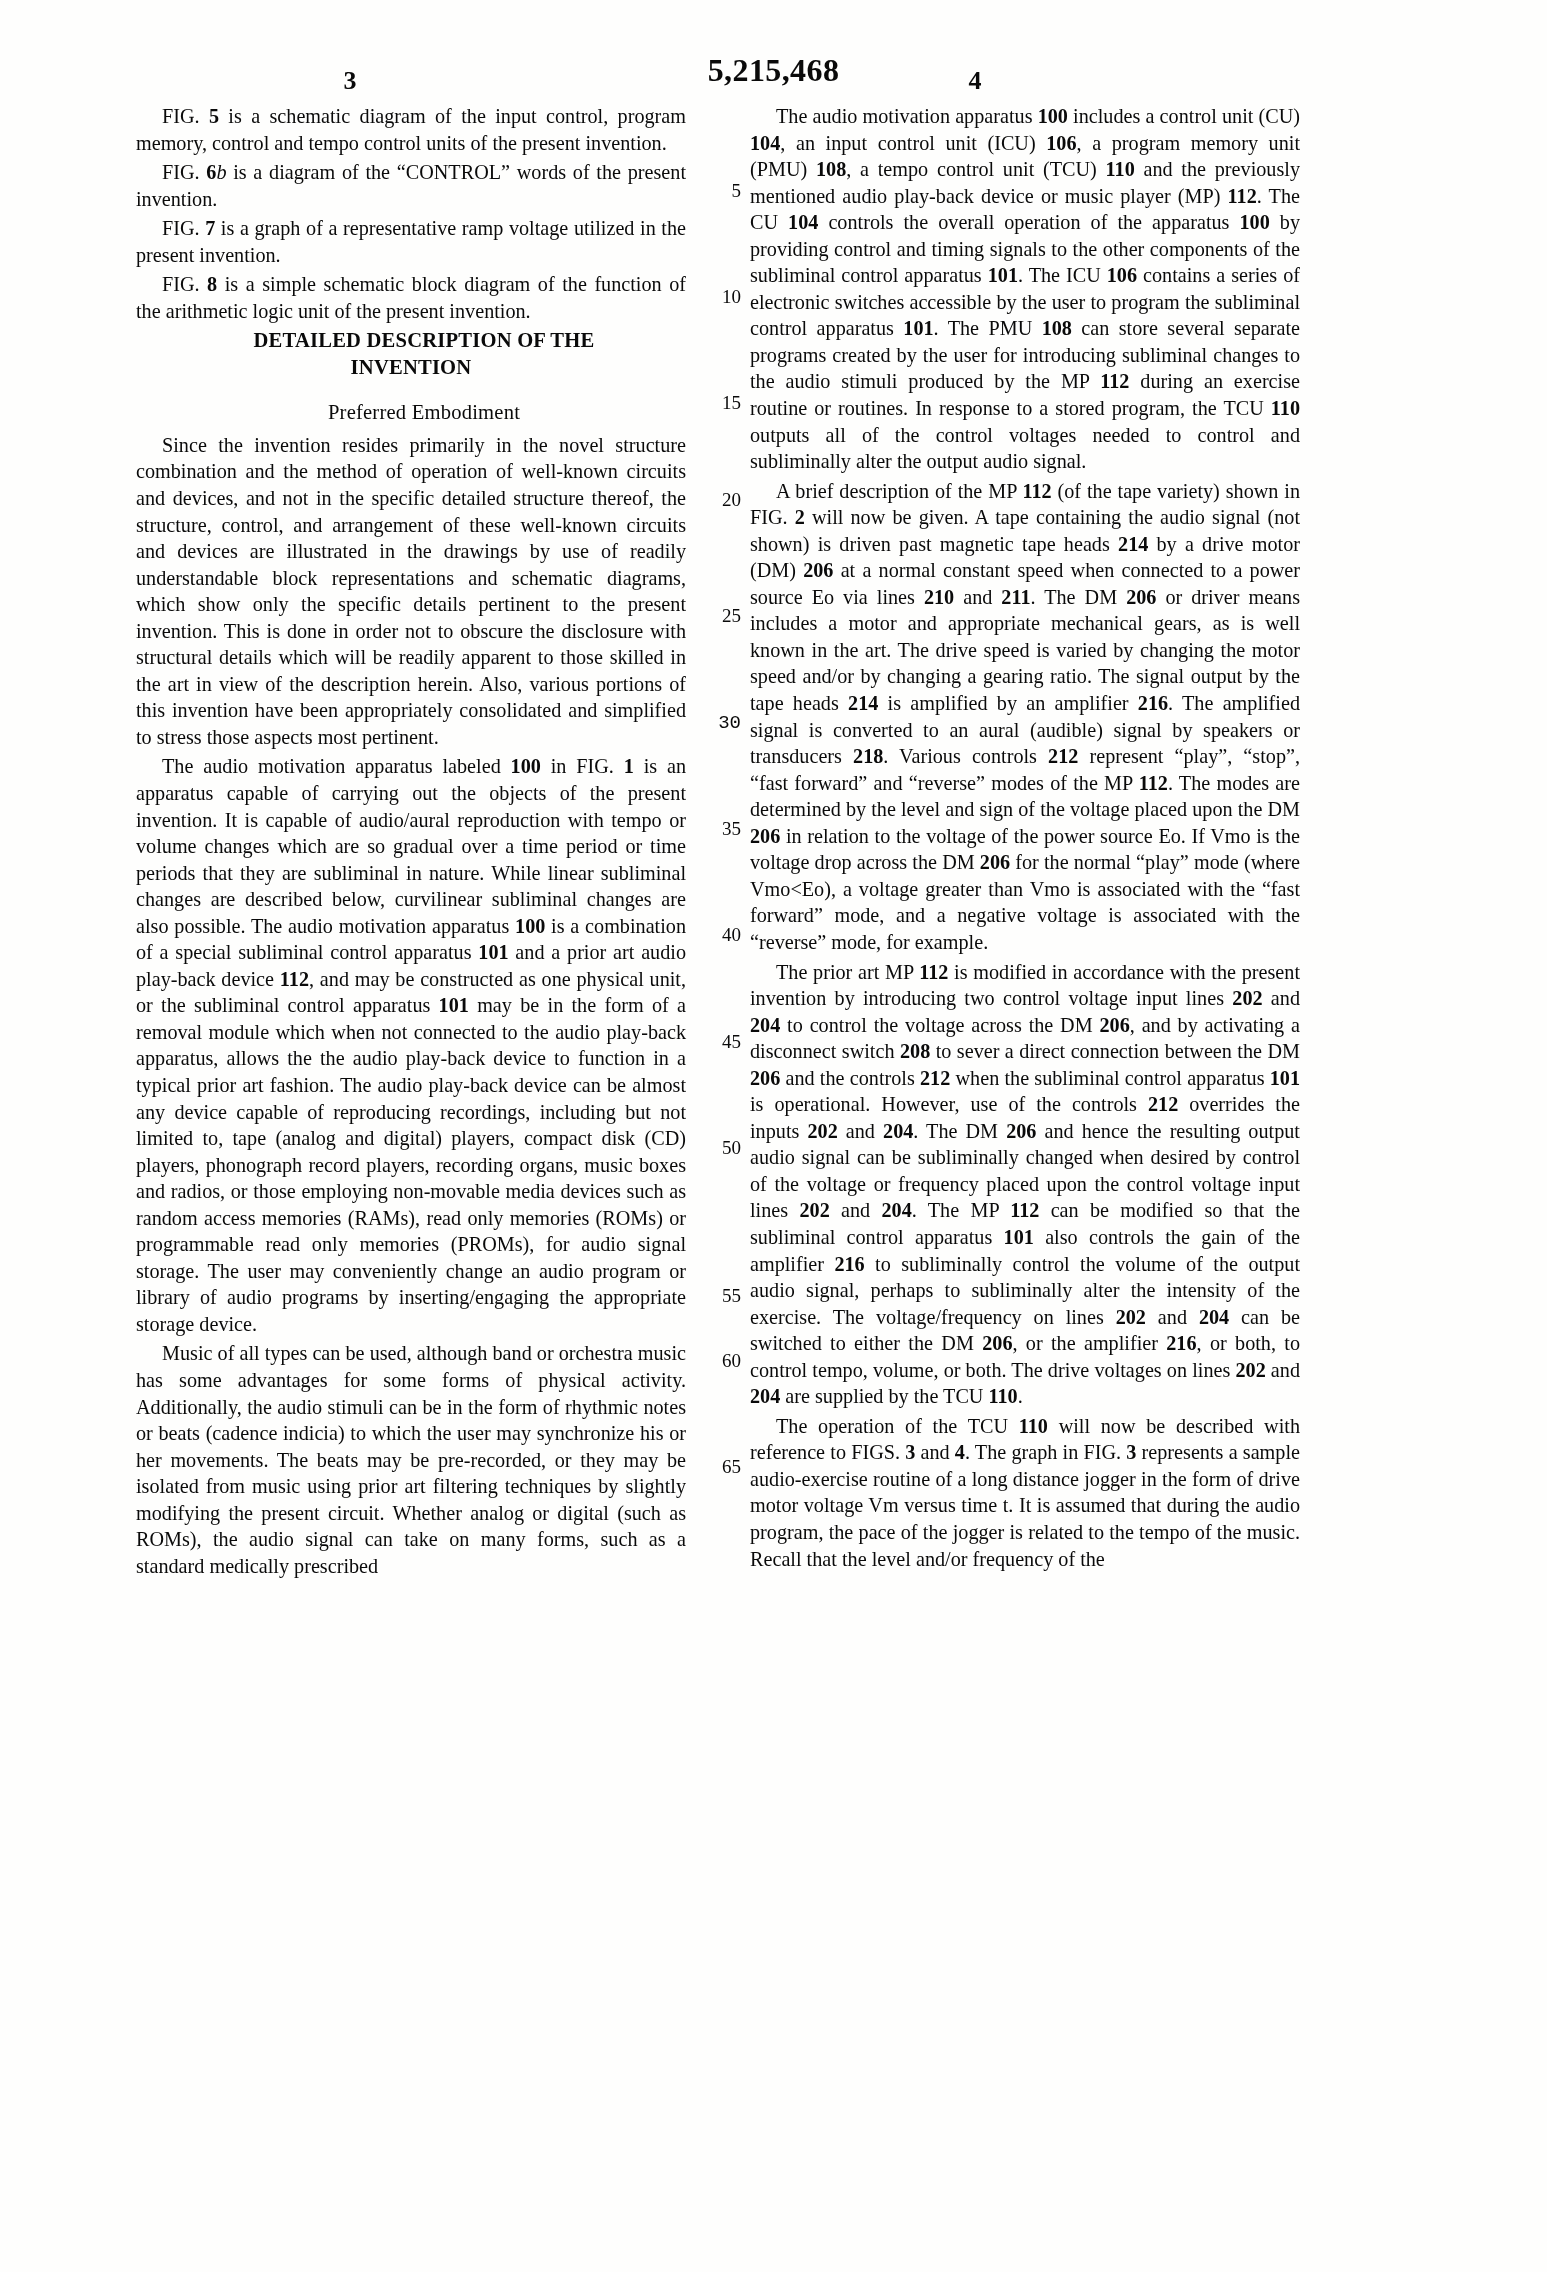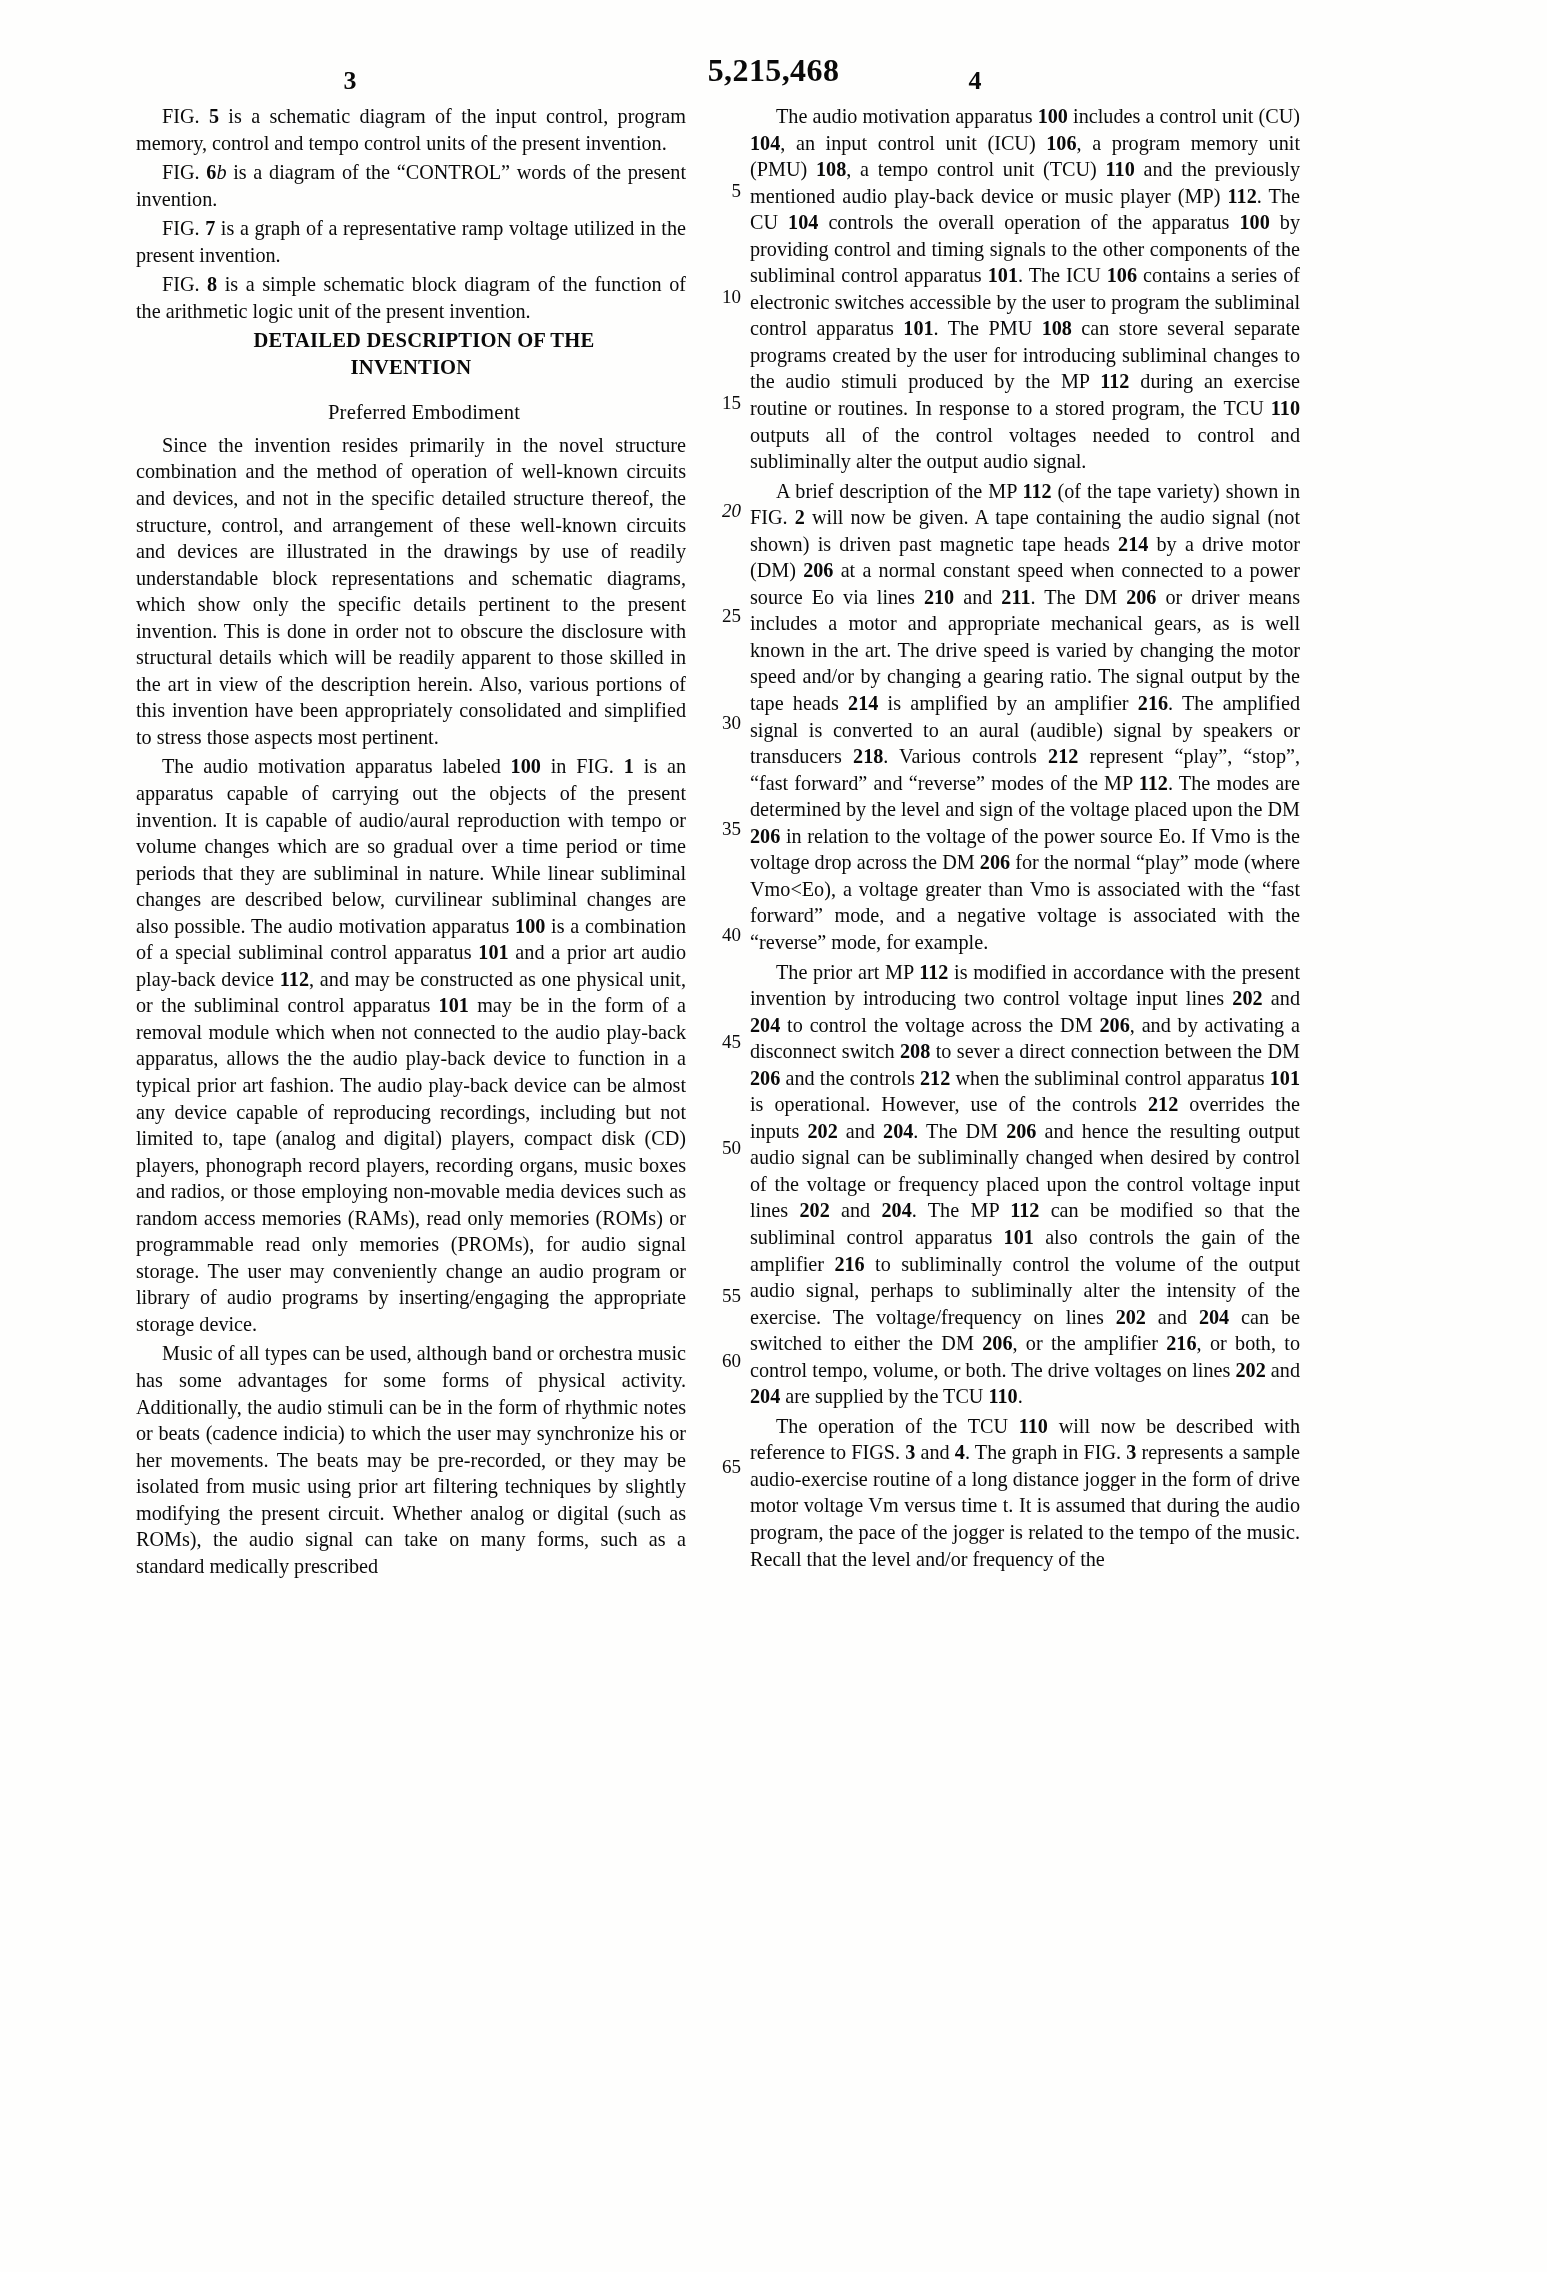--- a/index.html
+++ b/index.html
@@ -119,23 +119,23 @@
     <div class="patent-number">5,215,468</div>
 
     <div class="col-number left">3</div>
 
     <div class="col-number right">4</div>
 
     <div class="linenums">
         <div style="top: 78px;">5</div>
         <div style="top: 184px;">10</div>
         <div style="top: 290px;">15</div>
-        <div style="top: 398px; font-style: italic;">20</div>
+        <div style="top: 387px;">20</div>
         <div style="top: 503px;">25</div>
-        <div style="top: 610px;">30</div>
+        <div style="top: 610px; font-family: Liberation Mono, monospace;">30</div>
         <div style="top: 716px;">35</div>
         <div style="top: 822px;">40</div>
         <div style="top: 929px;">45</div>
         <div style="top: 1035px;">50</div>
         <div style="top: 1183px;">55</div>
         <div style="top: 1248px;">60</div>
         <div style="top: 1354px;">65</div>
       </div>
 
     <div class="columns">

